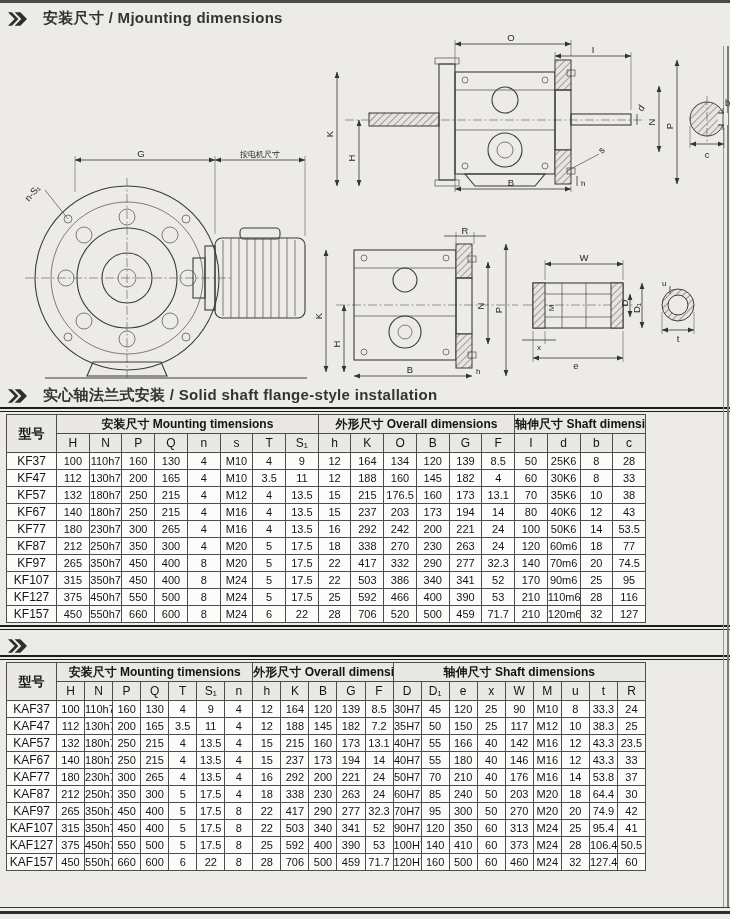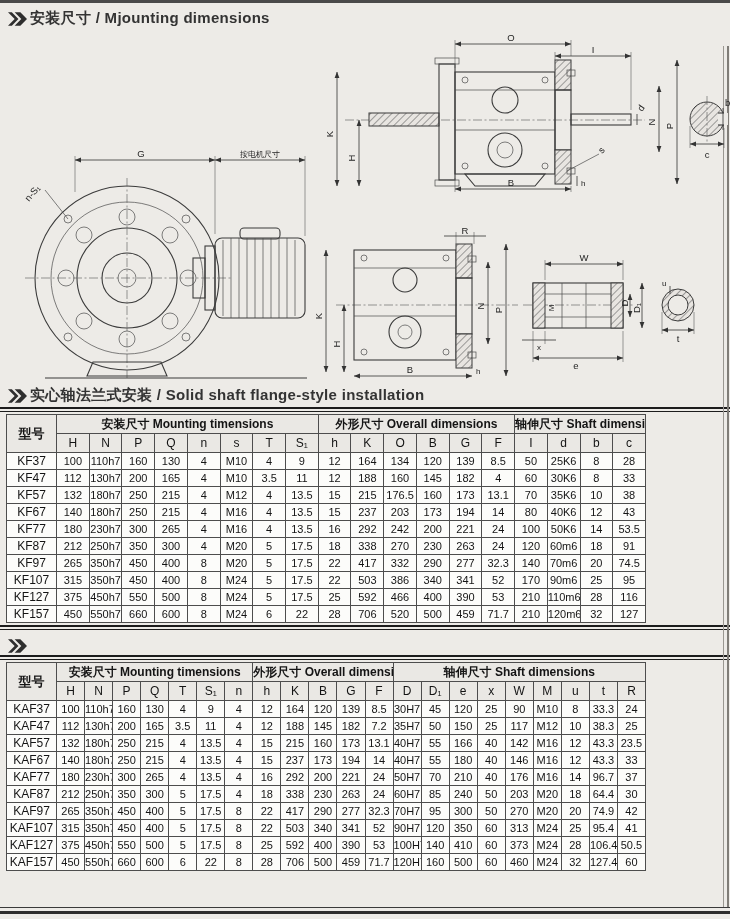--- a/index.html
+++ b/index.html
@@ -4,21 +4,21 @@
 <style>
   html,body { margin:0; padding:0; }
   body {
     width:730px; height:919px; position:relative; overflow:hidden;
     background:#edebe7; color:#222;
     font-family:"Liberation Sans","DejaVu Sans",sans-serif;
   }
   .top-rule { position:absolute; top:0; left:0; right:0; border-top:3px solid #4a4a4a; }
   .page-edge { position:absolute; top:46px; bottom:12px; right:1px; width:3px;
     border-left:1px solid #9a9791; border-right:2px solid #807d78; }
-  .hdr { display:flex; align-items:center; gap:3px; padding:9px 0 0 8px; }
+  .hdr { display:flex; align-items:center; gap:16px; padding:9px 0 0 8px; }
   .hdr.sec { padding-top:4px; }
   .hdr .arrow { width:19px; height:14px; flex:0 0 auto; }
   .hdr .arrow polygon { fill:#2e2e2e; }
   .hdr span { font-size:15px; font-weight:bold; color:#333; letter-spacing:.3px; white-space:nowrap; }
   .drawings { position:relative; height:350px; margin-top:4px; }
   .drawings svg { position:absolute; overflow:visible; }
   .cap { position:absolute; text-align:center; font-size:13px; font-weight:bold; color:#2e2e2e; }
   .hrule { border-top:2px solid #1c1c1c; border-bottom:1px solid #1c1c1c; height:2px; margin:2px 0; }
   table { border-collapse:collapse; table-layout:fixed; width:640px; margin-left:6px; background:#fcfcfa; }
   th,td { border:1px solid #4d4d4d; text-align:center; vertical-align:middle;
@@ -452,21 +452,21 @@
         <td>17.5</td>
         <td>18</td>
         <td>338</td>
         <td>270</td>
         <td>230</td>
         <td>263</td>
         <td>24</td>
         <td>120</td>
         <td>60m6</td>
         <td>18</td>
-        <td>91</td>
+        <td>77</td>
       </tr>
       <tr>
         <td class="model">KF97</td>
         <td>265</td>
         <td>350h7</td>
         <td>450</td>
         <td>400</td>
         <td>8</td>
         <td>M20</td>
         <td>5</td>
@@ -724,21 +724,21 @@
         <td>200</td>
         <td>221</td>
         <td>24</td>
         <td>50H7</td>
         <td>70</td>
         <td>210</td>
         <td>40</td>
         <td>176</td>
         <td>M16</td>
         <td>14</td>
-        <td>96.7</td>
+        <td>53.8</td>
         <td>37</td>
       </tr>
       <tr>
         <td class="model">KAF87</td>
         <td>212</td>
         <td>250h7</td>
         <td>350</td>
         <td>300</td>
         <td>5</td>
         <td>17.5</td>

